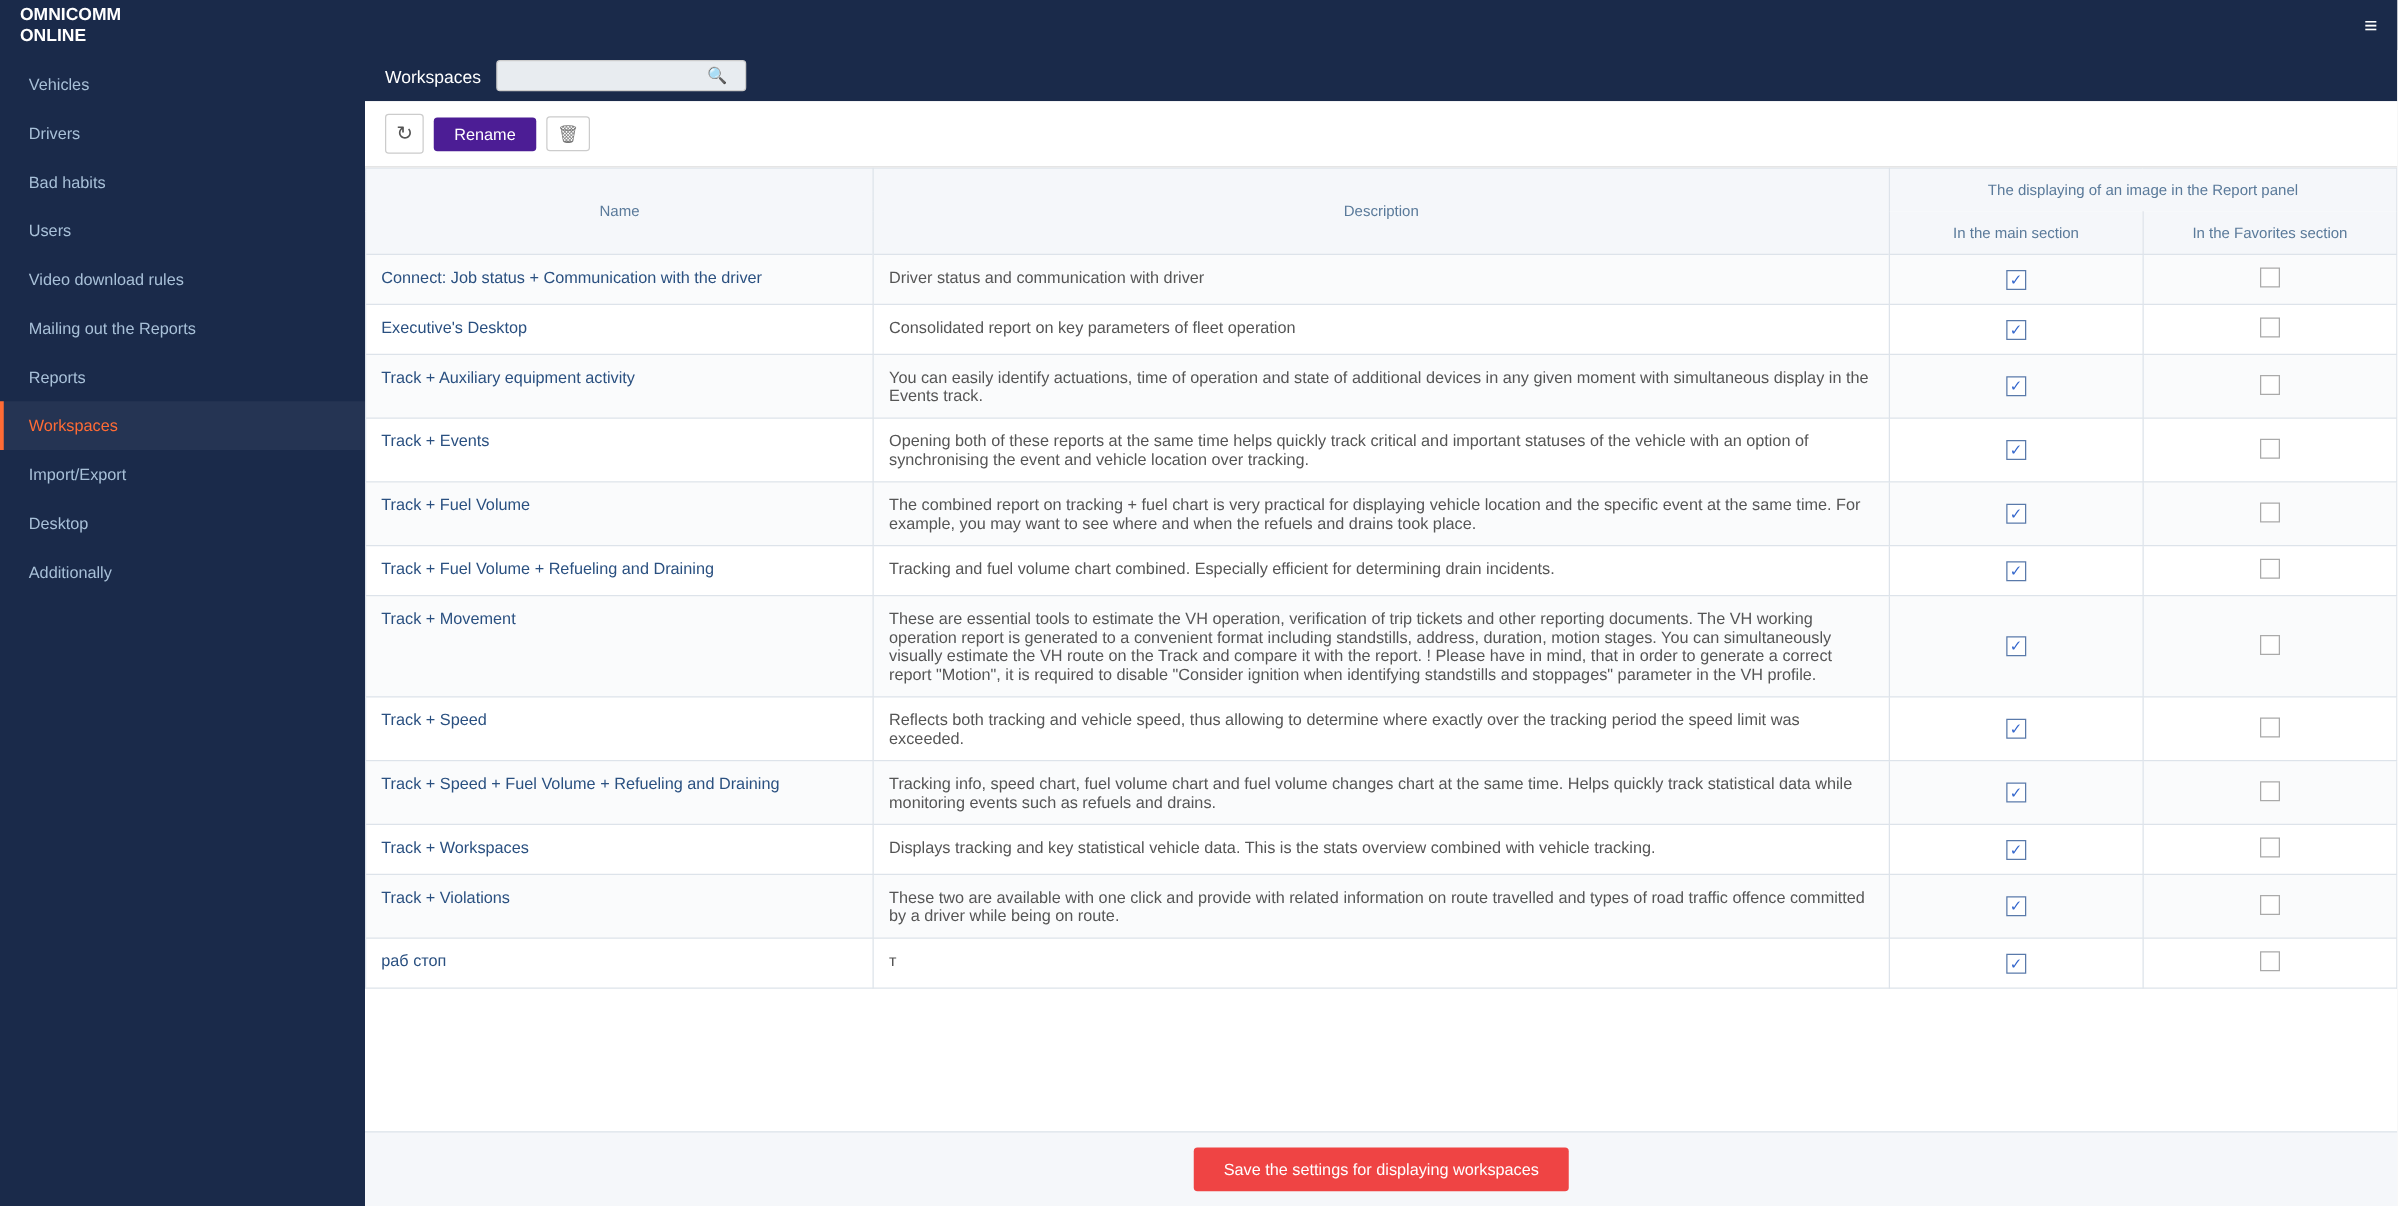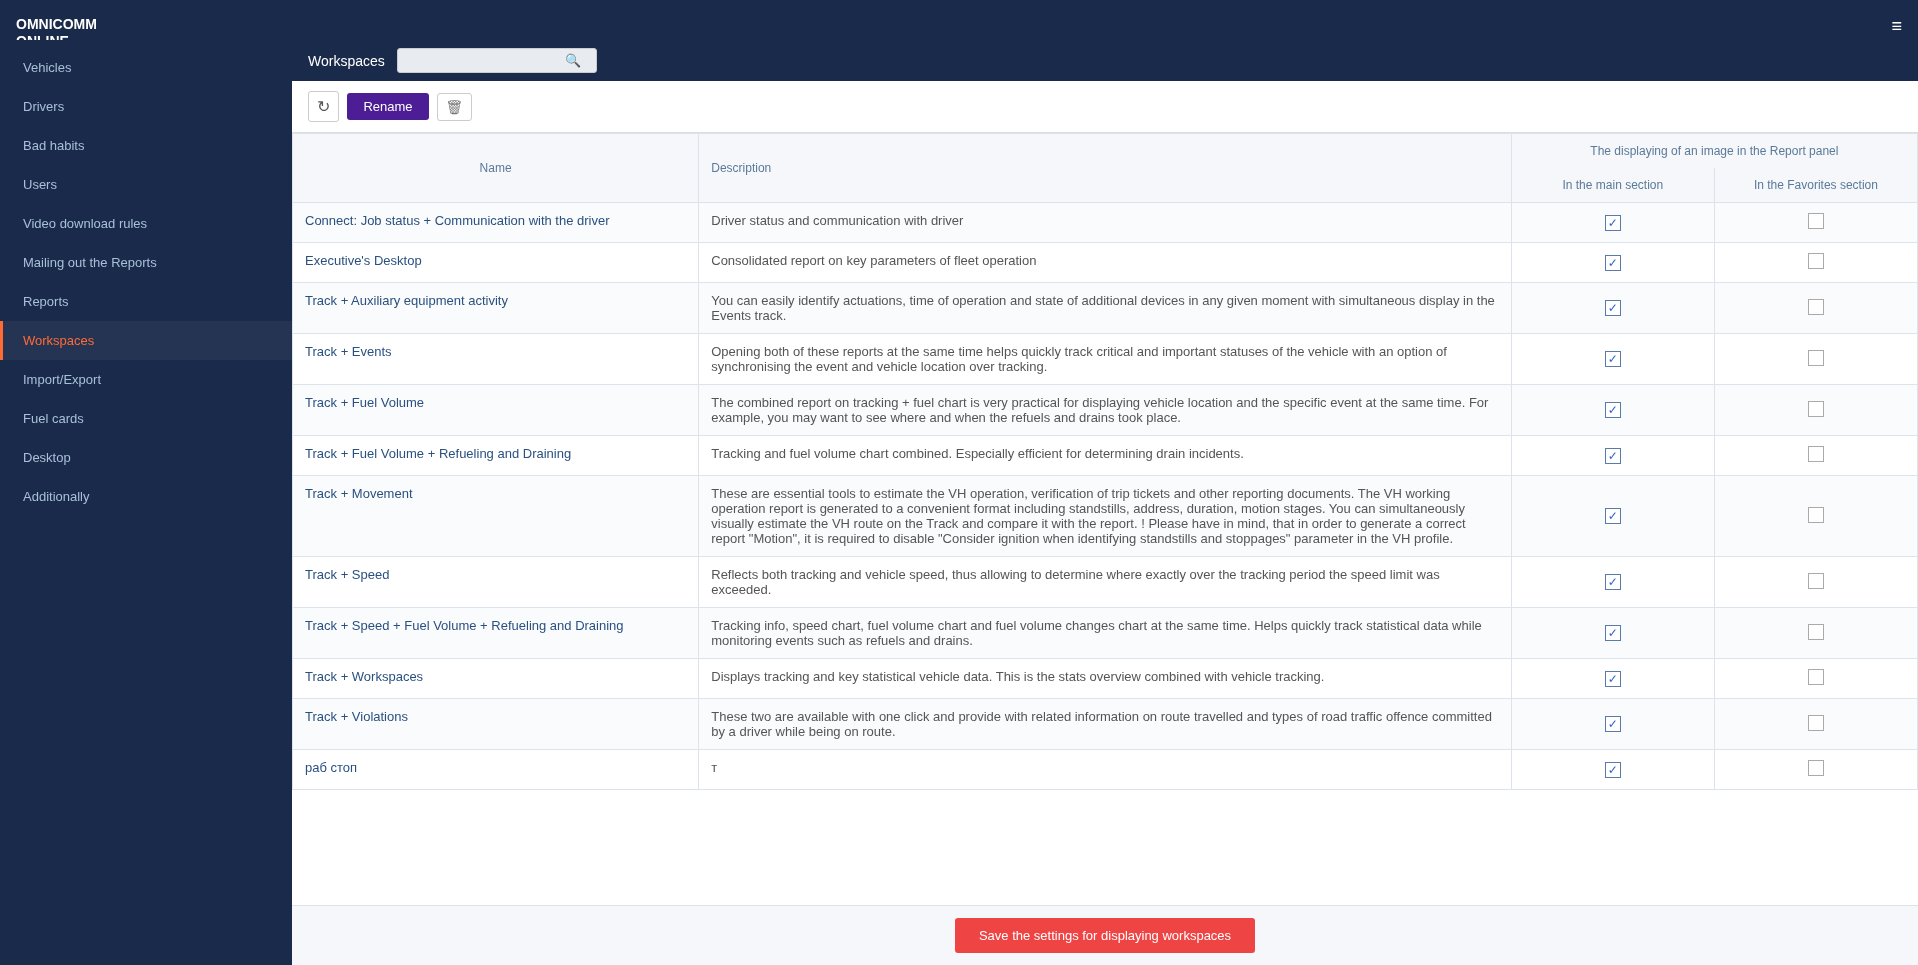--- a/index.html
+++ b/index.html
@@ -4,21 +4,21 @@
   <style>
     * { box-sizing: border-box; margin: 0; padding: 0; }
     body { font-family: Arial, sans-serif; font-size: 13px; background: #f0f0f0; display: flex; flex-direction: column; height: 965px; overflow: hidden; }
 
     
     .header {
       background: #1a2a4a;
       color: white;
       height: 40px;
       display: flex;
-      align-items: flex-start;
+      align-items: center;
       padding: 16px 16px;
       flex-shrink: 0;
     }
     .header-logo {
       font-weight: bold;
       font-size: 14px;
       line-height: 1.2;
       color: white;
       flex: 1;
     }
@@ -148,21 +148,21 @@
       border-bottom: none;
     }
     thead tr.header-bottom th {
       border-top: none;
     }
     th.name-col {
       text-align: center;
       width: 25%;
     }
     th.desc-col {
-      text-align: left;
+      text-align: center;
       width: 50%;
     }
     th.display-col-span {
       text-align: center;
       width: 25%;
     }
     th.sub-col {
       width: 12.5%;
     }
     tbody tr td {
@@ -256,21 +256,20 @@
   <div class="sidebar">
     <div class="sidebar-item">Vehicles</div>
     <div class="sidebar-item">Drivers</div>
     <div class="sidebar-item">Bad habits</div>
     <div class="sidebar-item">Users</div>
     <div class="sidebar-item">Video download rules</div>
     <div class="sidebar-item">Mailing out the Reports</div>
     <div class="sidebar-item">Reports</div>
     <div class="sidebar-item active">Workspaces</div>
     <div class="sidebar-item">Import/Export</div>
-    <div class="sidebar-item">Fuel cards</div>
     <div class="sidebar-item">Desktop</div>
     <div class="sidebar-item">Additionally</div>
   </div>
 
   <div class="content-area">
 
     <div class="workspaces-header">
       <span>Workspaces</span>
       <div class="toolbar-search-container">
         <input class="toolbar-search-input" type="text" style="">

